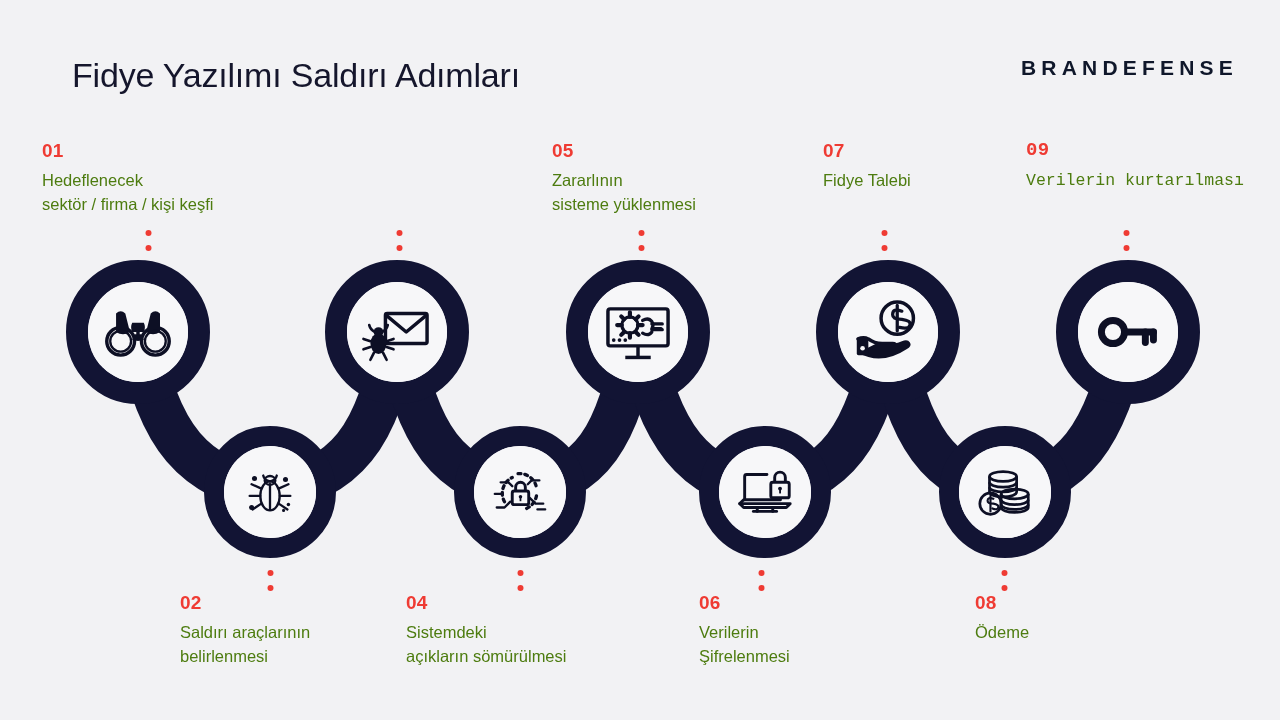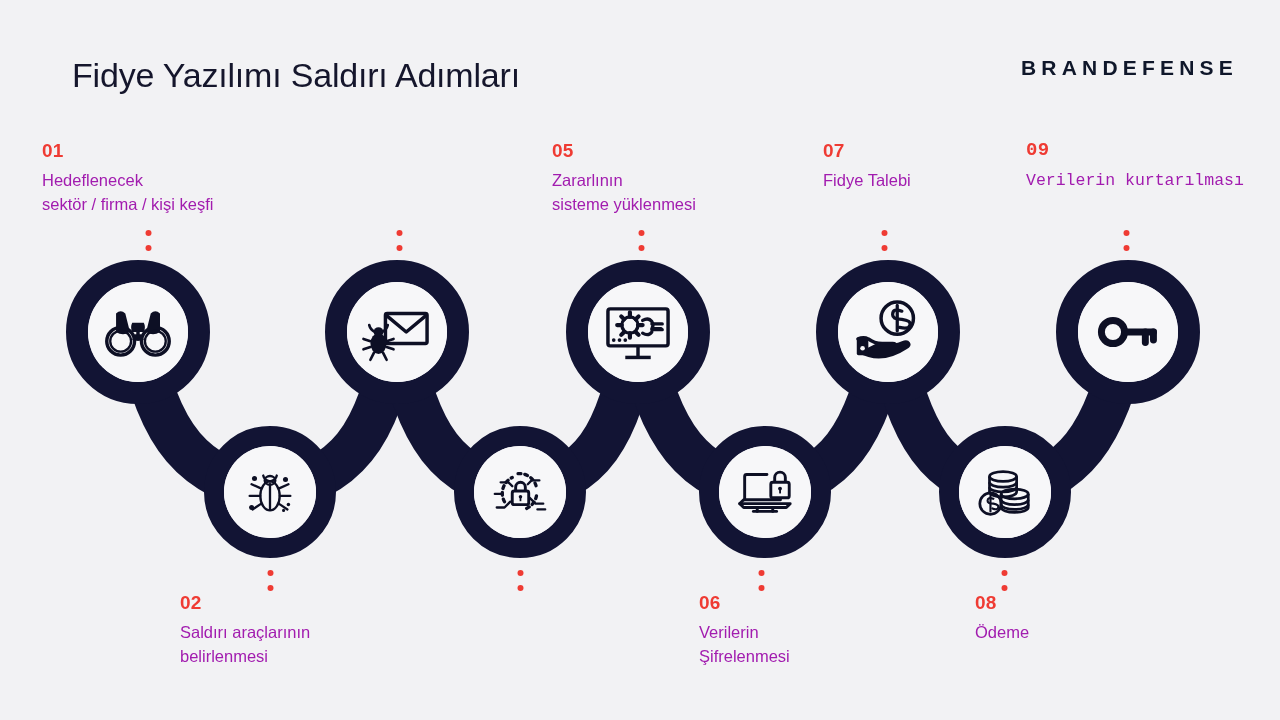--- a/index.html
+++ b/index.html
@@ -68,21 +68,21 @@
     font-size: 19px;
     font-weight: 700;
     color: #ef3b33;
     line-height: 1;
     margin-bottom: 9px;
     letter-spacing: 0.3px;
   }
   .step-text {
     font-size: 16.5px;
     line-height: 1.45;
-    color: #a21caf;
+    color: #4d7c0f;
     white-space: pre-line;
   }
 
   
   .dot-conn {
     position: absolute;
     width: 7px;
     transform: translateX(-50%);
     display: flex;
     flex-direction: column;
@@ -379,20 +379,25 @@
     <div class="step-num">09</div>
     <div class="step-text">Verilerin kurtarılması</div>
   </div>
 
   <div class="step-label" style="left:180px; top:593px;">
     <div class="step-num">02</div>
     <div class="step-text">Saldırı araçlarının
 belirlenmesi</div>
   </div>
 
+  <div class="step-label" style="left:406px; top:593px; width:240px;">
+    <div class="step-num">04</div>
+    <div class="step-text">Sistemdeki
+açıkların sömürülmesi</div>
+  </div>
 
   <div class="step-label" style="left:699px; top:593px;">
     <div class="step-num">06</div>
     <div class="step-text">Verilerin
 Şifrelenmesi</div>
   </div>
 
   <div class="step-label" style="left:975px; top:593px;">
     <div class="step-num">08</div>
     <div class="step-text">Ödeme</div>

